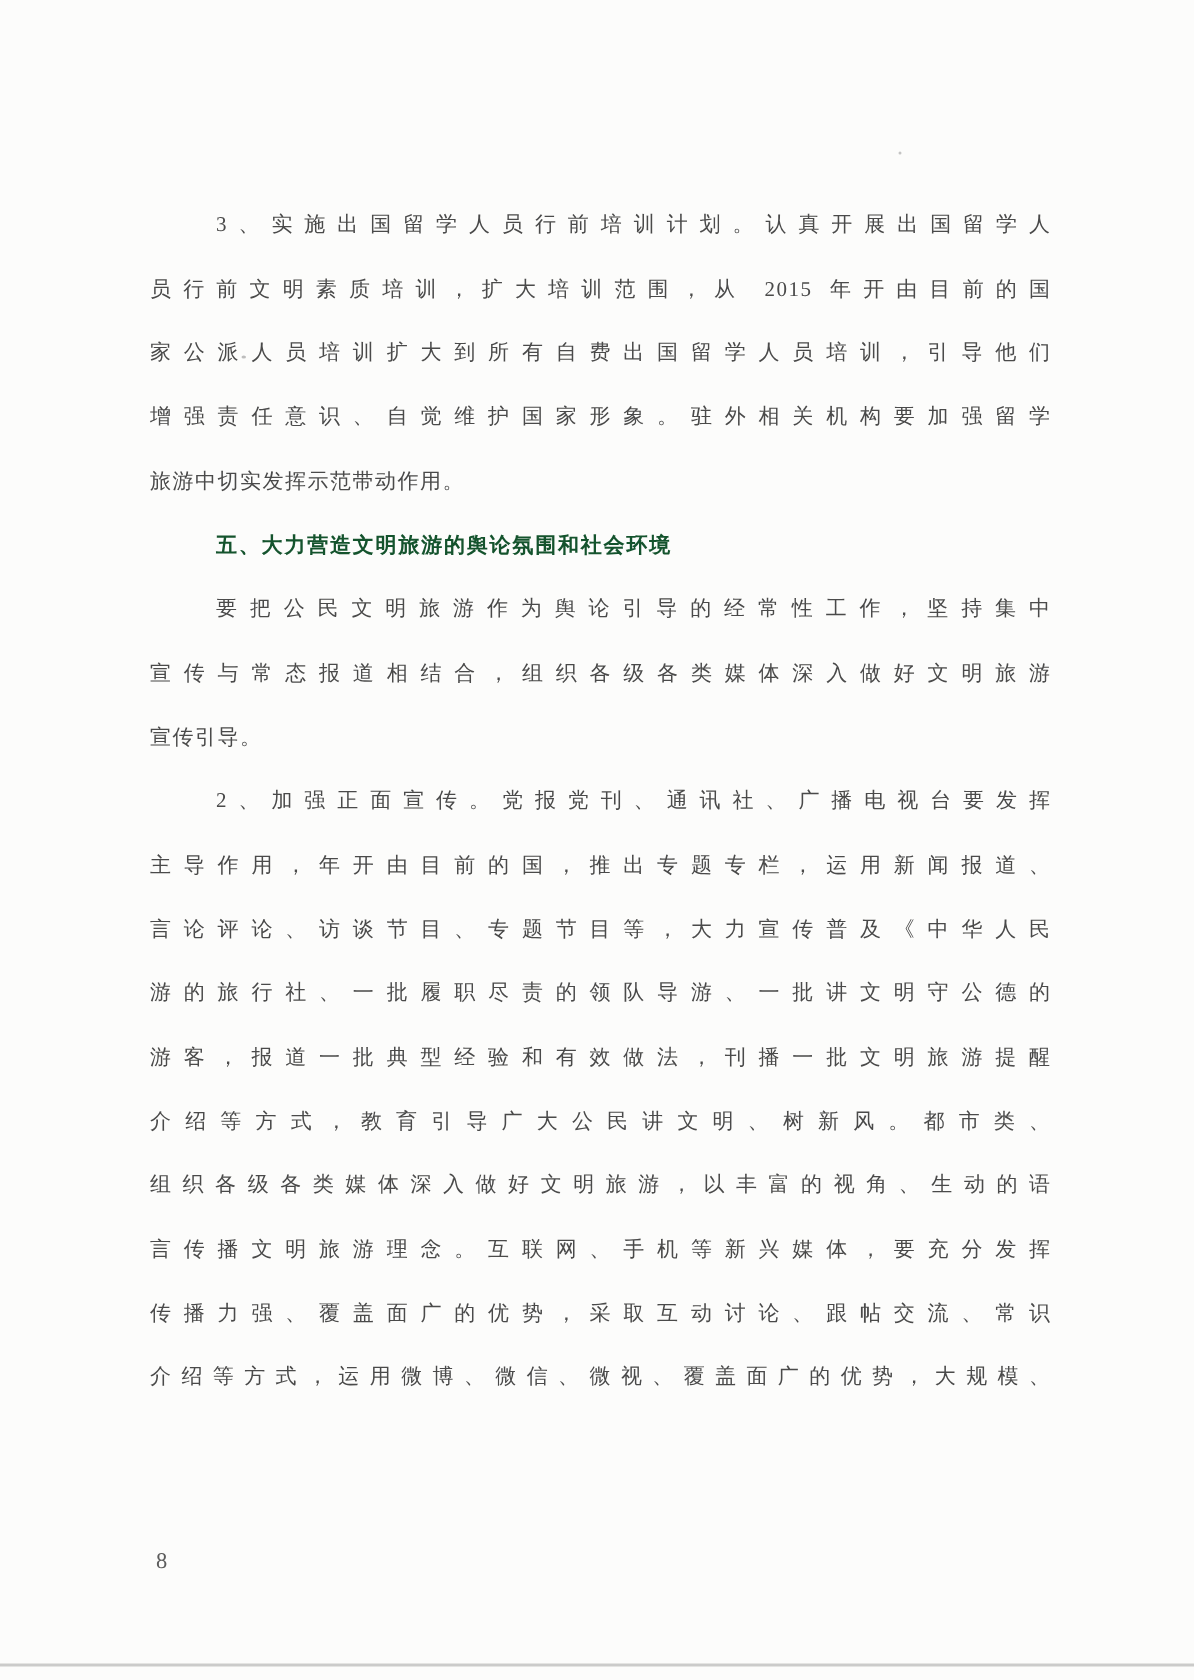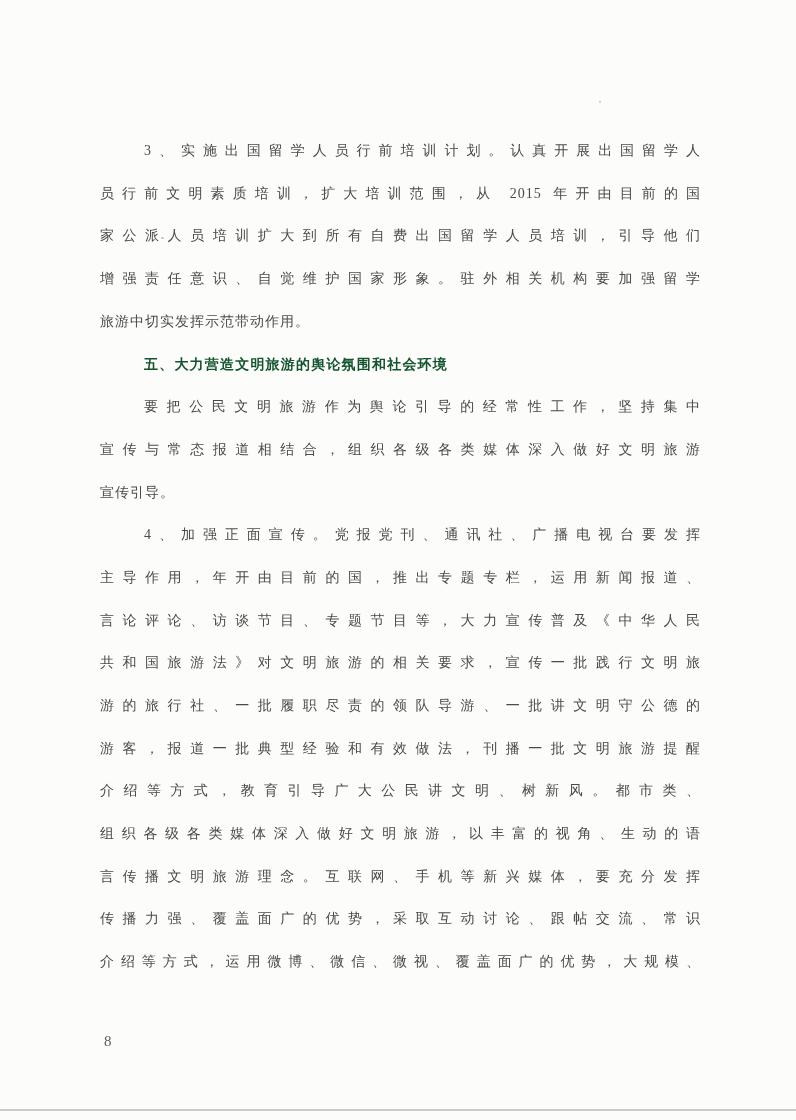--- a/index.html
+++ b/index.html
@@ -69,24 +69,23 @@
   <div class="text-block">
     <div class="line indent j">3、实施出国留学人员行前培训计划。认真开展出国留学人</div>
     <div class="line j">员行前文明素质培训，扩大培训范围，从 2015 年开由目前的国</div>
     <div class="line j">家公派人员培训扩大到所有自费出国留学人员培训，引导他们</div>
     <div class="line j">增强责任意识、自觉维护国家形象。驻外相关机构要加强留学</div>
     <div class="line">旅游中切实发挥示范带动作用。</div>
     <div class="line indent heading">五、大力营造文明旅游的舆论氛围和社会环境</div>
     <div class="line indent j">要把公民文明旅游作为舆论引导的经常性工作，坚持集中</div>
     <div class="line j">宣传与常态报道相结合，组织各级各类媒体深入做好文明旅游</div>
     <div class="line">宣传引导。</div>
-    <div class="line indent j">4、加强正面宣传。党报党刊、通讯社、广播电视台要发挥</div>
+    <div class="line indent j">2、加强正面宣传。党报党刊、通讯社、广播电视台要发挥</div>
     <div class="line j">主导作用，年开由目前的国，推出专题专栏，运用新闻报道、</div>
     <div class="line j">言论评论、访谈节目、专题节目等，大力宣传普及《中华人民</div>
-    <div class="line j">共和国旅游法》对文明旅游的相关要求，宣传一批践行文明旅</div>
     <div class="line j">游的旅行社、一批履职尽责的领队导游、一批讲文明守公德的</div>
     <div class="line j">游客，报道一批典型经验和有效做法，刊播一批文明旅游提醒</div>
     <div class="line j">介绍等方式，教育引导广大公民讲文明、树新风。都市类、</div>
     <div class="line j">组织各级各类媒体深入做好文明旅游，以丰富的视角、生动的语</div>
     <div class="line j">言传播文明旅游理念。互联网、手机等新兴媒体，要充分发挥</div>
     <div class="line j">传播力强、覆盖面广的优势，采取互动讨论、跟帖交流、常识</div>
     <div class="line j">介绍等方式，运用微博、微信、微视、覆盖面广的优势，大规模、</div>
   </div>
 
   <div class="page-number">8</div>

